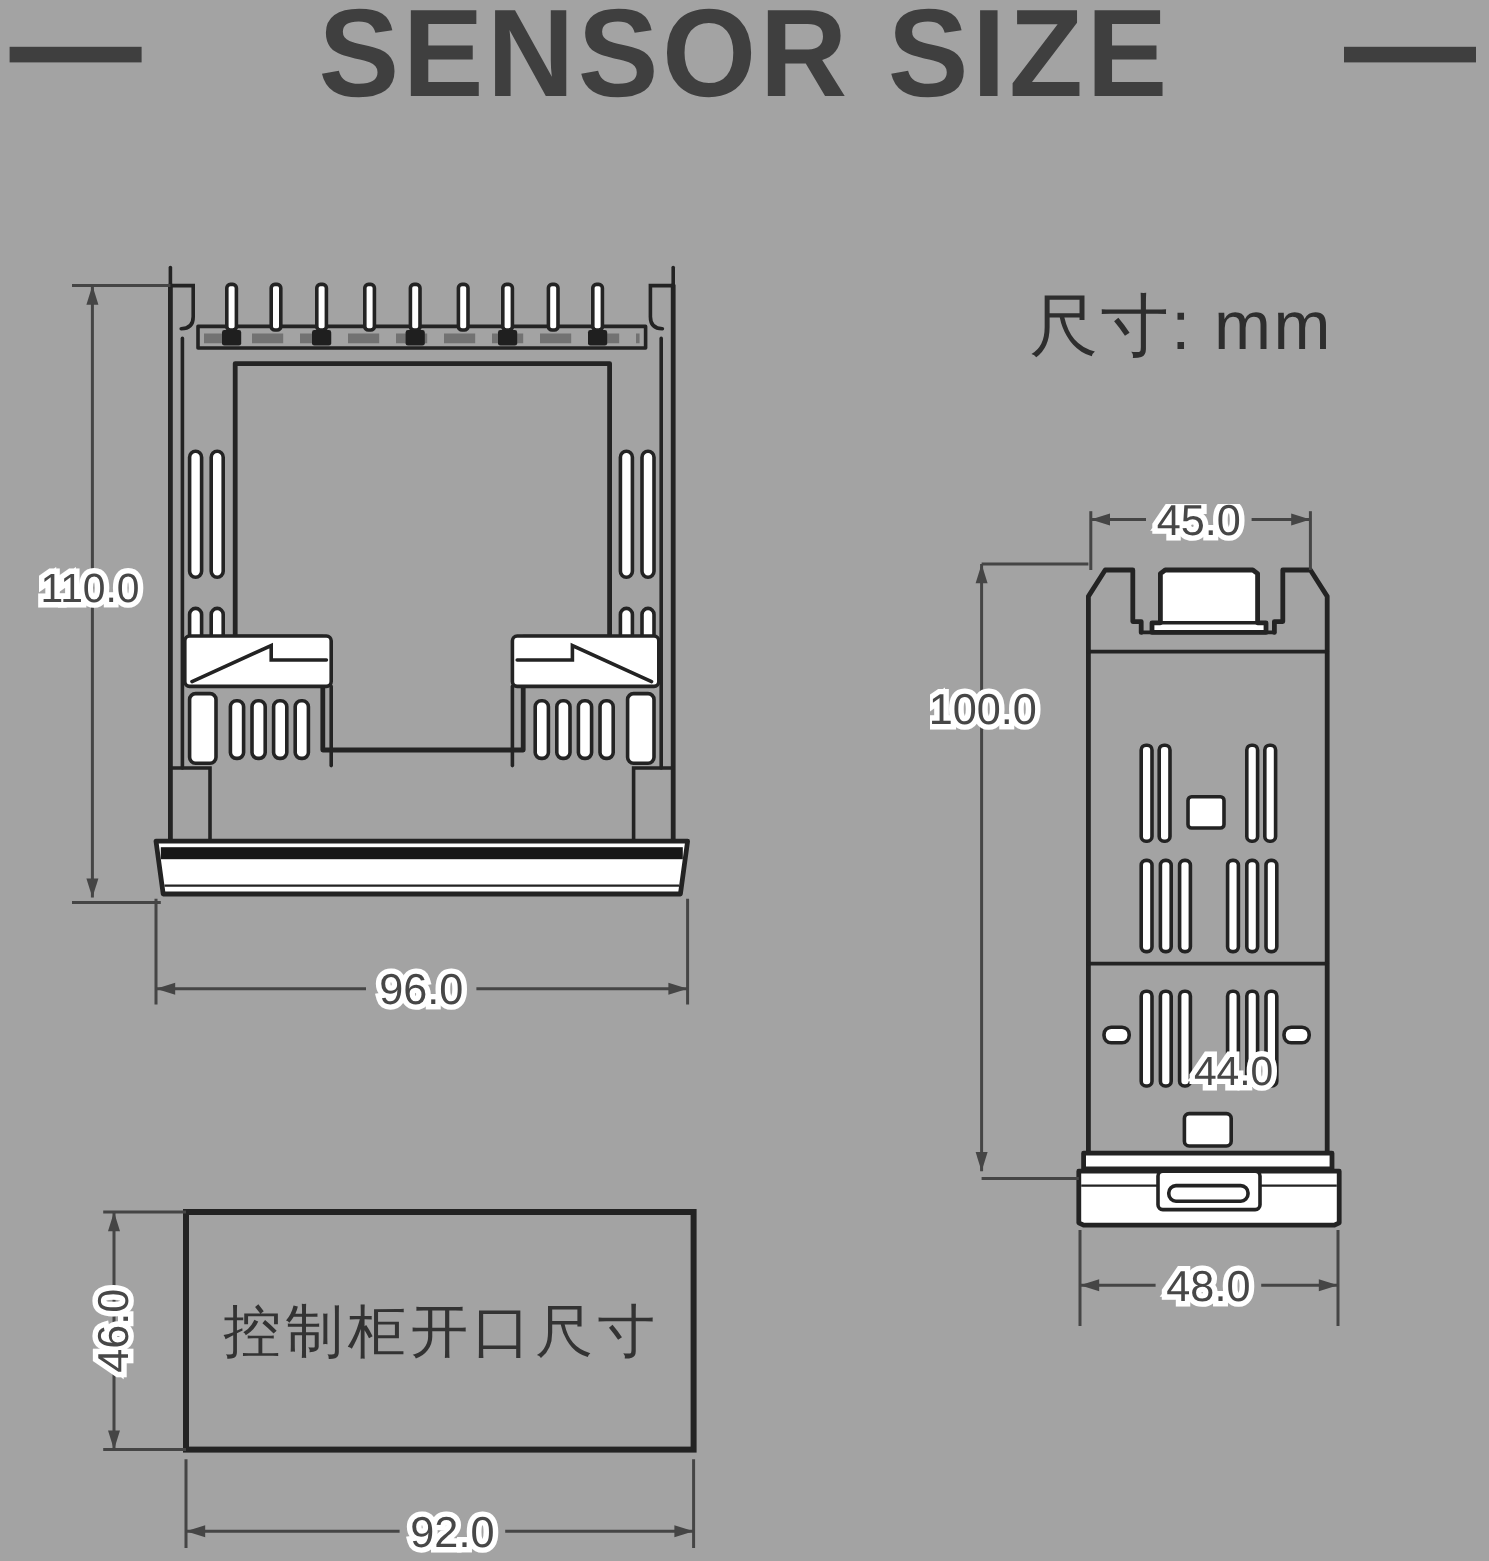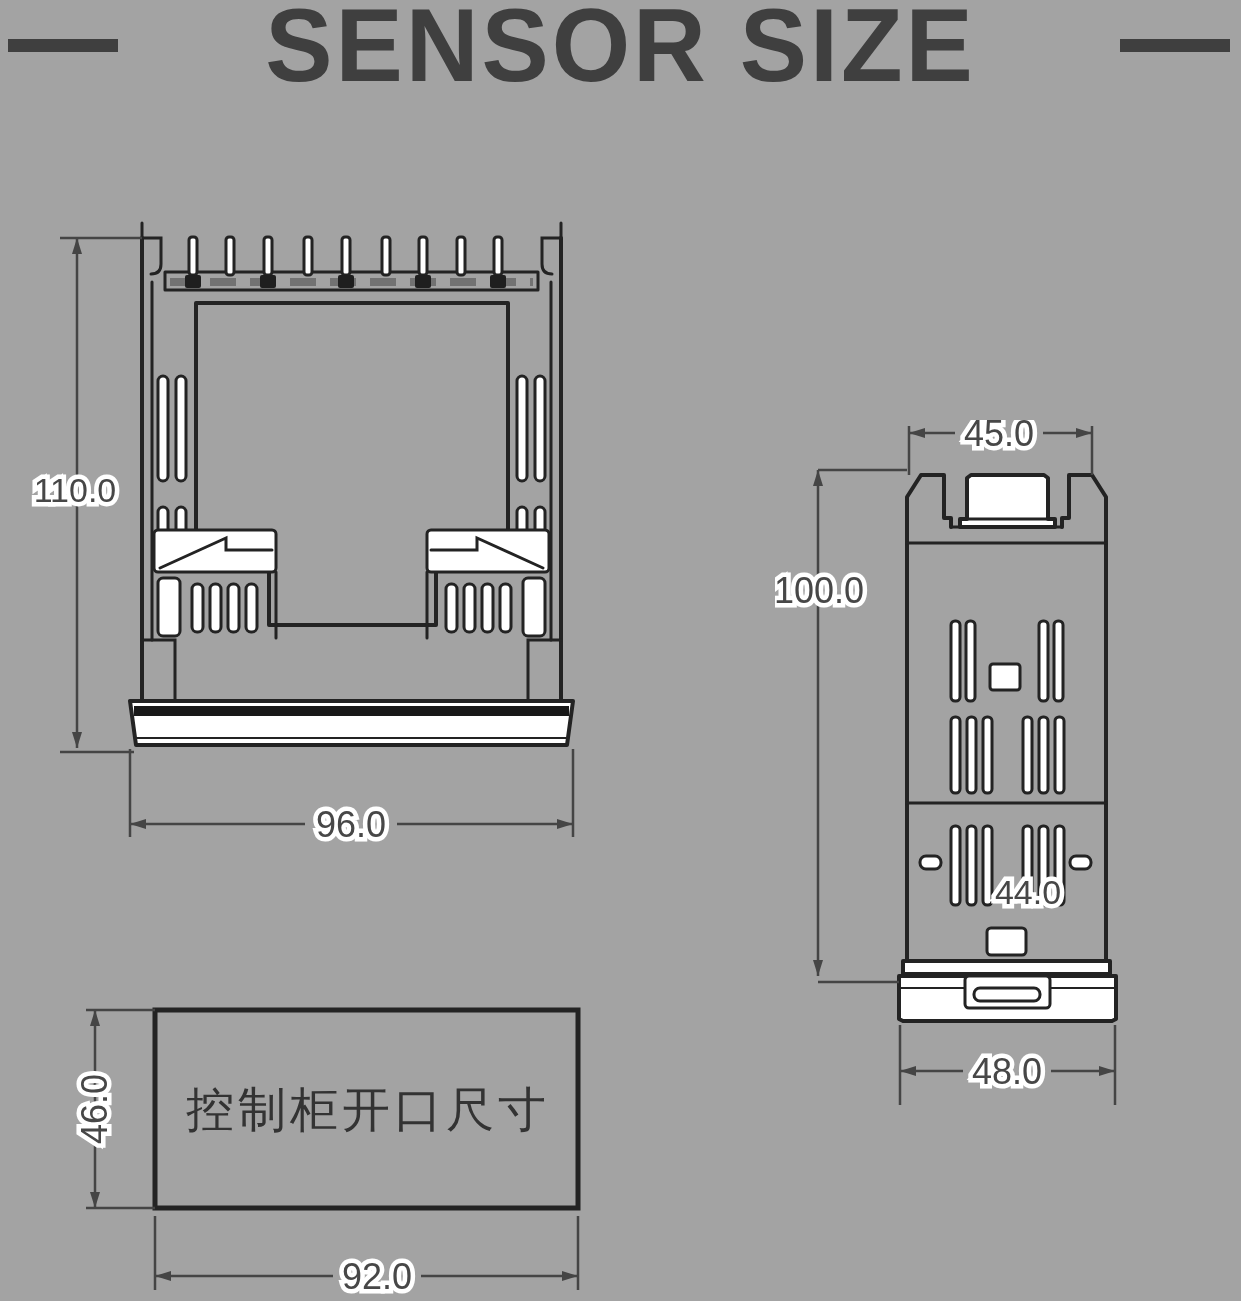--- a/index.html
+++ b/index.html
@@ -33,20 +33,21 @@
 </style>
 </head>
 <body>
 
 <div id="canvas" style="--line: #232323; --dim: #454545; --title: #3f3f3f;">
 
   <div class="dash left"></div>
   <div class="title">SENSOR SIZE</div>
   <div class="dash right"></div>
 
+  <div class="unit-note">尺寸: mm</div>
 
   <svg id="rear-svg" class="drawing" width="610" height="700" viewBox="0 0 610 700">
 
     <g>
       <path class="ol" d="M112,46 V509"></path>
       <path class="ol" d="M531,46 V509"></path>
       <path class="tl" d="M112,46 V31"></path>
       <path class="tl" d="M531,46 V31"></path>
       <path class="tl" d="M112,46 H131 V72 Q131,82 121,82"></path>
       <path class="tl" d="M531,46 H512 V72 Q512,82 522,82"></path>

